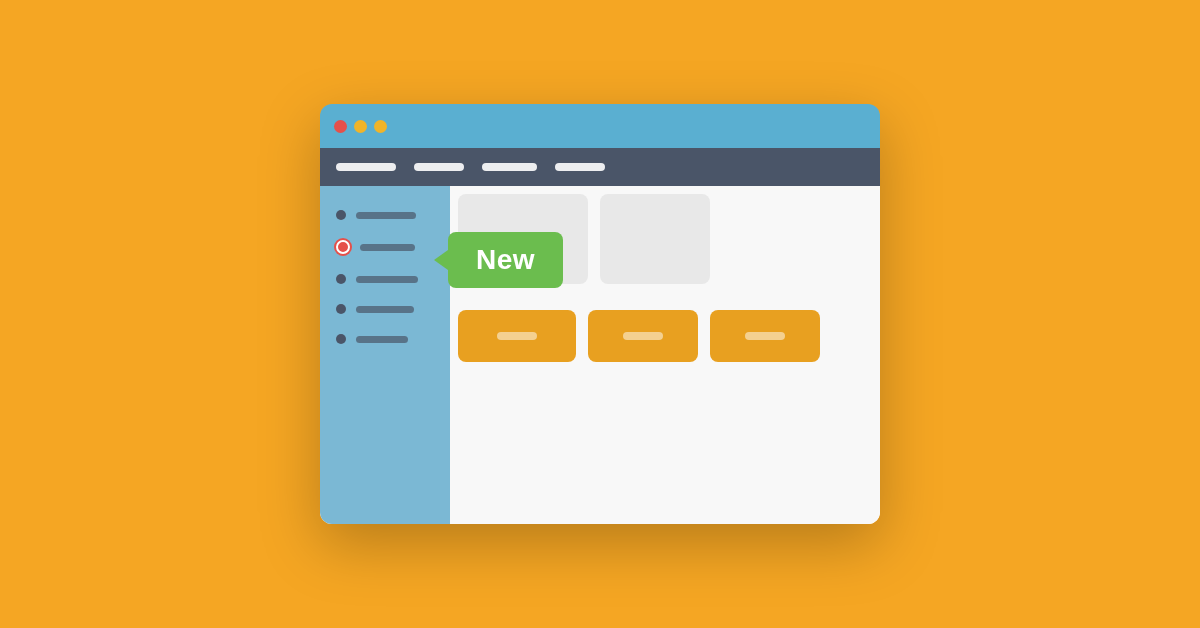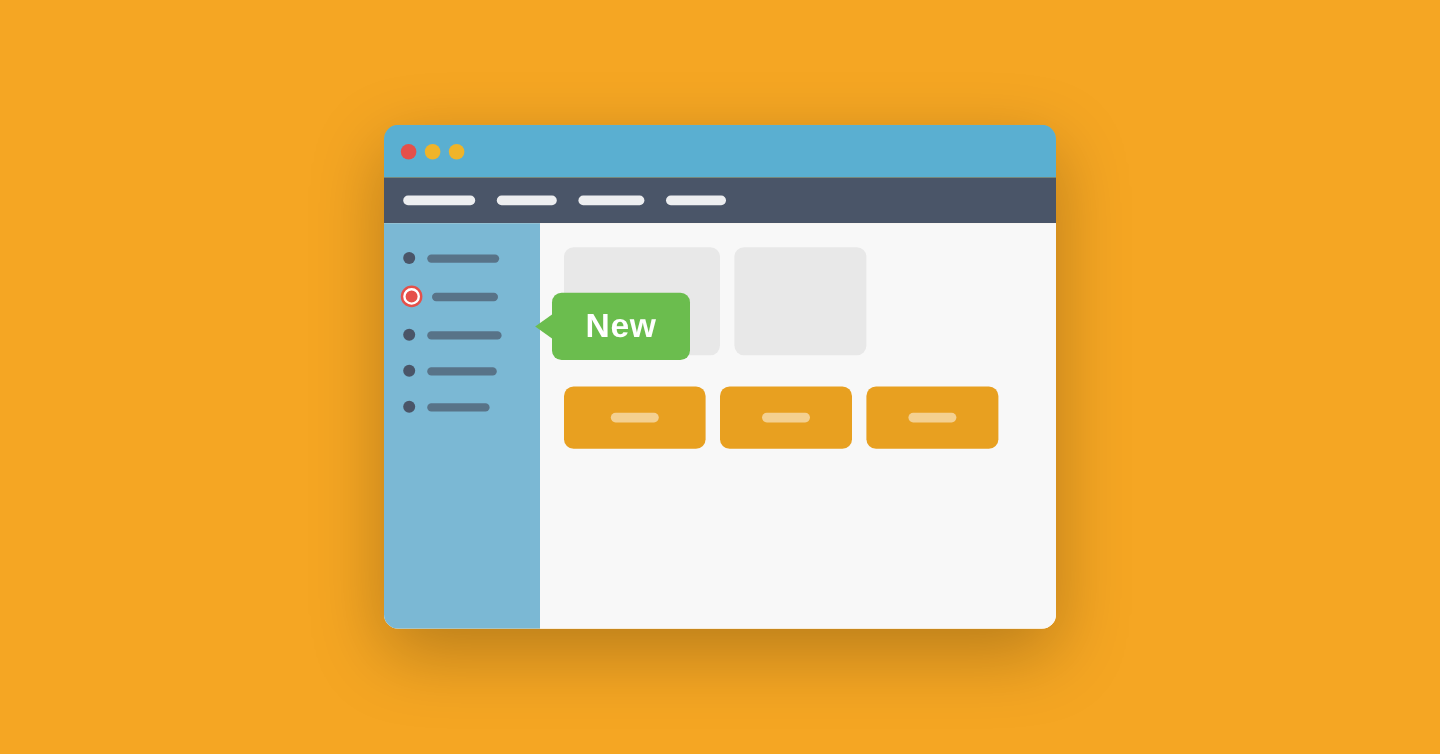--- a/index.html
+++ b/index.html
@@ -102,21 +102,21 @@
     .sidebar-line {
       height: 7px;
       border-radius: 4px;
       background-color: #4A5568;
       opacity: 0.7;
     }
 
     .main-content {
       flex: 1;
       background-color: #F8F8F8;
-      padding: 20px;
+      padding: 8px;
       display: flex;
       flex-direction: column;
       gap: 16px;
       position: relative;
     }
 
     .cards-row {
       display: flex;
       gap: 12px;
       align-items: center;

